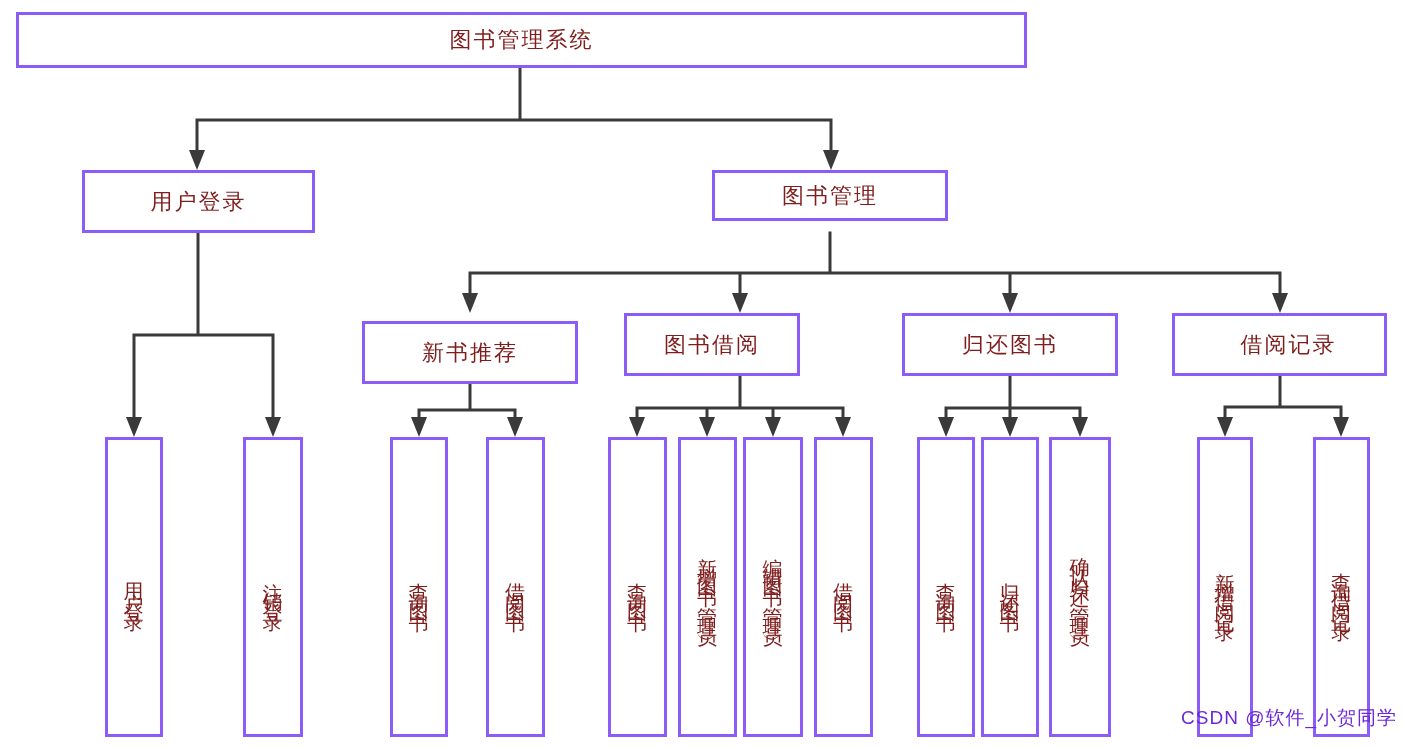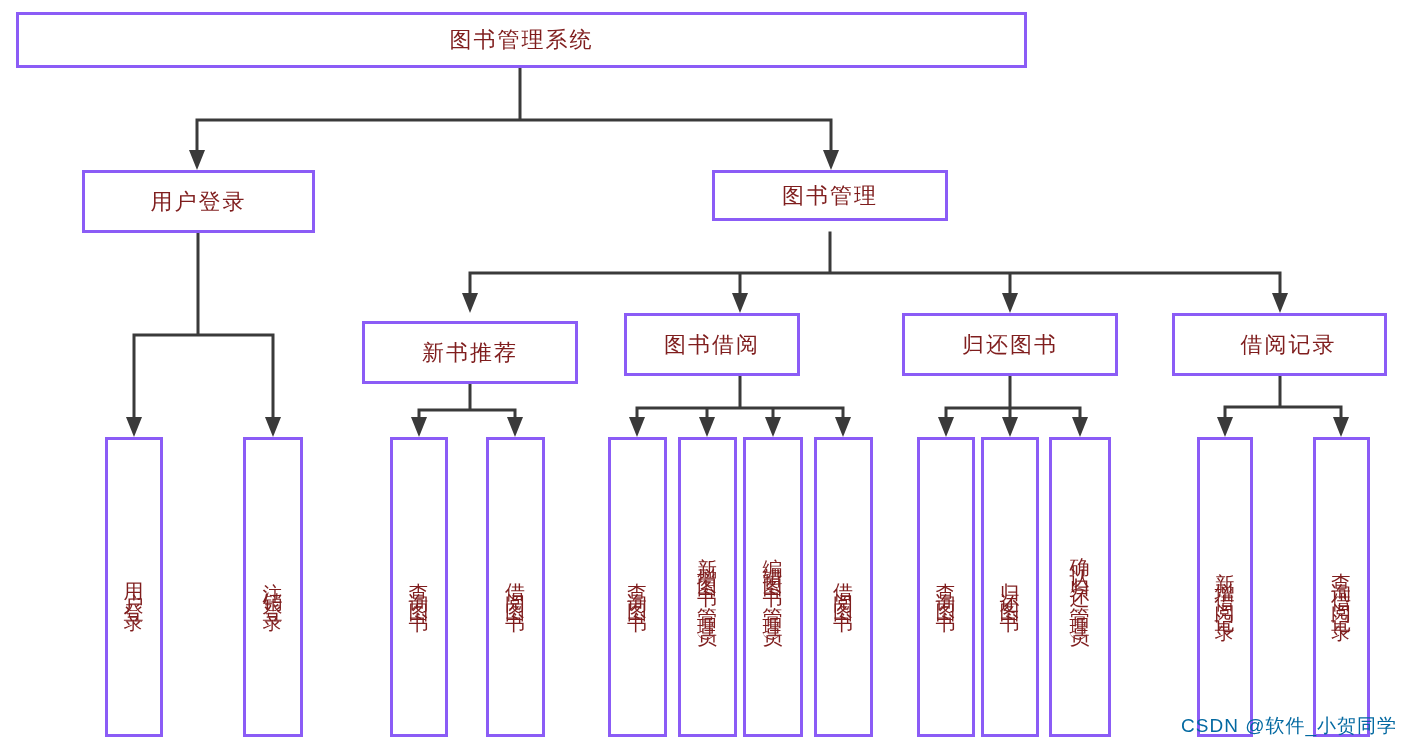--- a/index.html
+++ b/index.html
@@ -62,23 +62,23 @@
   .l7  { left: 743px;  width: 60px; }
   .l8  { left: 814px;  width: 59px; }
   .l9  { left: 917px;  width: 58px; }
   .l10 { left: 981px;  width: 58px; }
   .l11 { left: 1049px; width: 62px; }
   .l12 { left: 1197px; width: 56px; }
   .l13 { left: 1313px; width: 57px; }
   .watermark {
     position: absolute;
     right: 8px;
-    bottom: 8px;
+    bottom: 16px;
     font-size: 19px;
-    color: #0369a1;
+    color: #6d28d9;
     letter-spacing: 1px;
     white-space: nowrap;
   }
 </style>
 </head>
 <body>
 
 <div id="stage">
 
   <svg id="wires" viewBox="0 0 1405 747" xmlns="http://www.w3.org/2000/svg">

